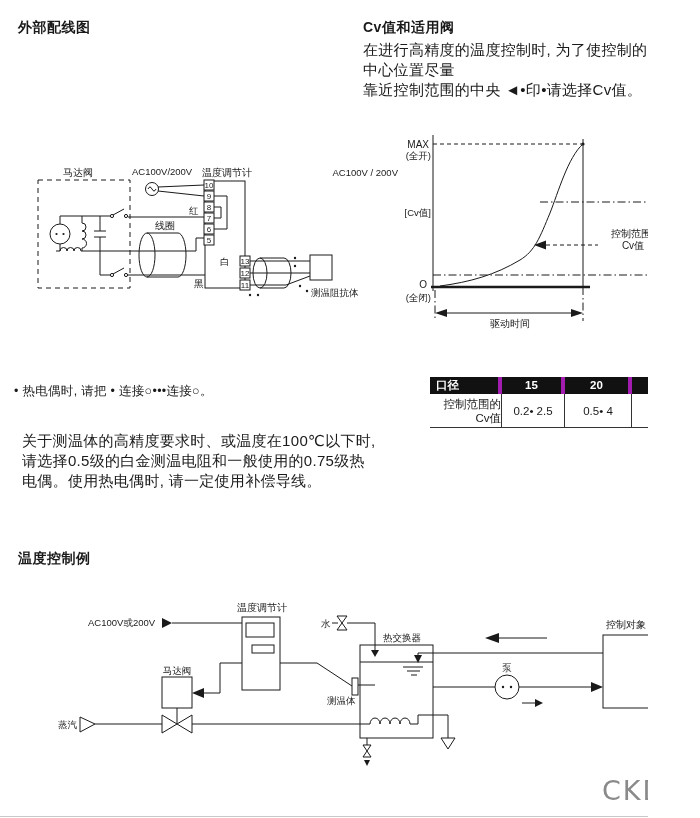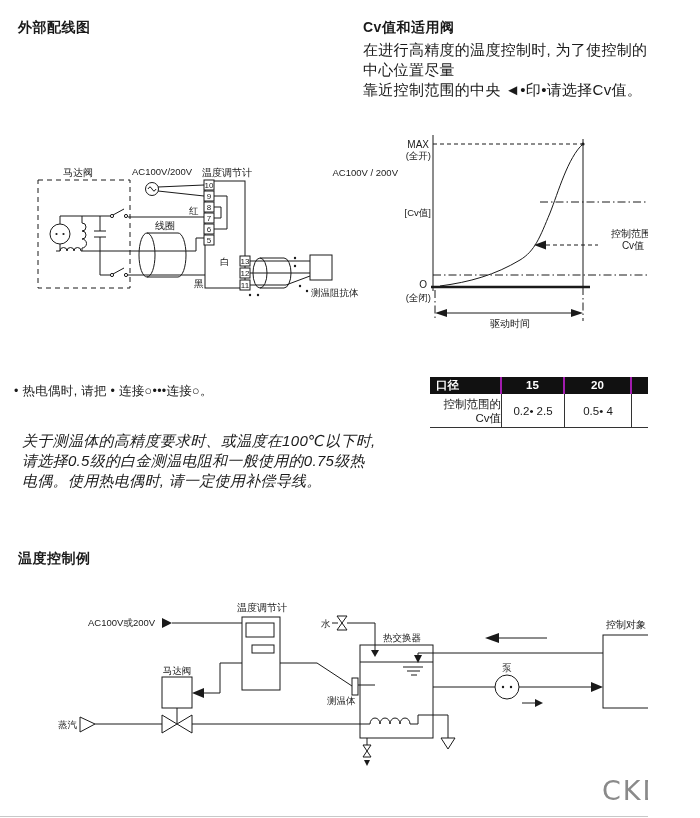--- a/index.html
+++ b/index.html
@@ -3,37 +3,37 @@
 <meta charset="utf-8">
 <style>
   html,body{margin:0;padding:0;background:#fff;}
   .page{position:relative;width:648px;height:818px;background:#ffffff;overflow:hidden;
         font-family:"Liberation Sans","DejaVu Sans",sans-serif;color:#1a1a1a;}
   .abs{position:absolute;}
   .sec-title{font-size:14px;font-weight:600;letter-spacing:.5px;}
   .body-text{font-size:15px;line-height:20px;letter-spacing:.3px;}
   .note-text{font-size:12.5px;letter-spacing:.3px;}
   .para div{white-space:nowrap;}
-  .para .indent{padding-left:12px;font-style:italic;}
+  .para .indent{padding-left:12px;}
   svg{position:absolute;overflow:visible;}
   svg .ln{stroke:#1a1a1a;stroke-width:1;fill:none;}
   svg .thick{stroke:#1a1a1a;stroke-width:2.5;fill:none;}
   svg .dash{stroke:#1a1a1a;stroke-width:1;fill:none;stroke-dasharray:4 3;}
   svg .dashdot{stroke:#1a1a1a;stroke-width:1;fill:none;stroke-dasharray:8 3 1.5 3;}
   svg .boxw{fill:#ffffff;stroke:#1a1a1a;stroke-width:1;}
   svg .fillb{fill:#1a1a1a;stroke:none;}
   svg text{fill:#1a1a1a;stroke:none;font-family:"Liberation Sans","DejaVu Sans",sans-serif;}
   svg .lbl9{font-size:9.5px;}
   svg .lbl10{font-size:10px;}
   svg .tnum{font-size:8px;text-anchor:middle;}
   
   .cv-table{position:absolute;left:430px;top:377px;width:267px;font-size:11.5px;}
   .cv-row{display:grid;grid-template-columns:72px 63px 67px 65px;}
   .cv-head .cell{background:#111;color:#fff;height:17px;line-height:17px;font-weight:bold;
-                 text-align:center;border-right:2px solid #a21caf;}
+                 text-align:center;border-right:4px solid #a21caf;}
   .cv-head .cell:first-child{text-align:left;padding-left:6px;}
   .cv-head .cell:last-child{border-right:none;}
   .cv-body .cell{height:33px;border-bottom:1px solid #333;display:flex;align-items:center;
                  justify-content:center;border-right:1px solid #333;}
   .cv-body .cell:last-child{border-right:none;}
   .cv-body .cell.lab{flex-direction:column;align-items:flex-end;justify-content:center;
                  padding-left:4px;line-height:14px;border-right:1px solid #333;}
   .logo{position:absolute;left:602px;top:775px;font-size:27px;font-weight:normal;
         letter-spacing:2px;color:#8a8a8a;font-family:"DejaVu Sans","Liberation Sans",sans-serif;}
   .bottom-rule{position:absolute;left:0;top:816px;width:700px;height:1px;background:#c8c8c8;}

